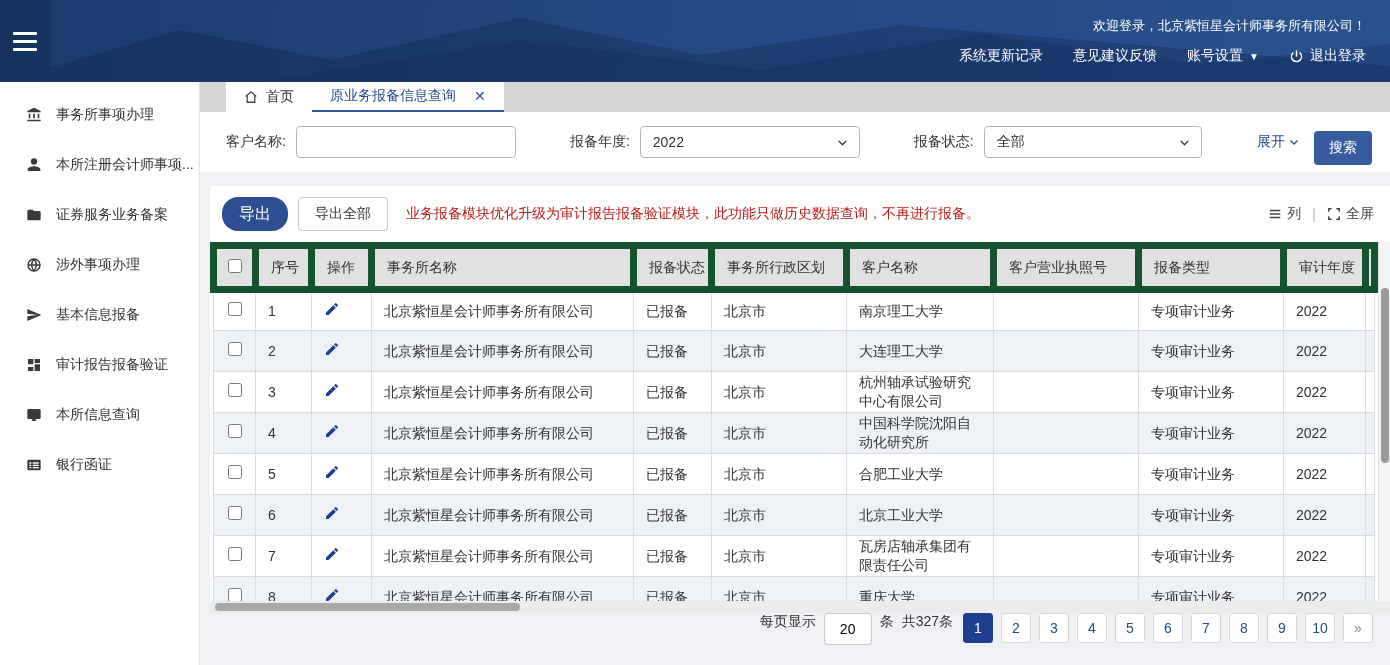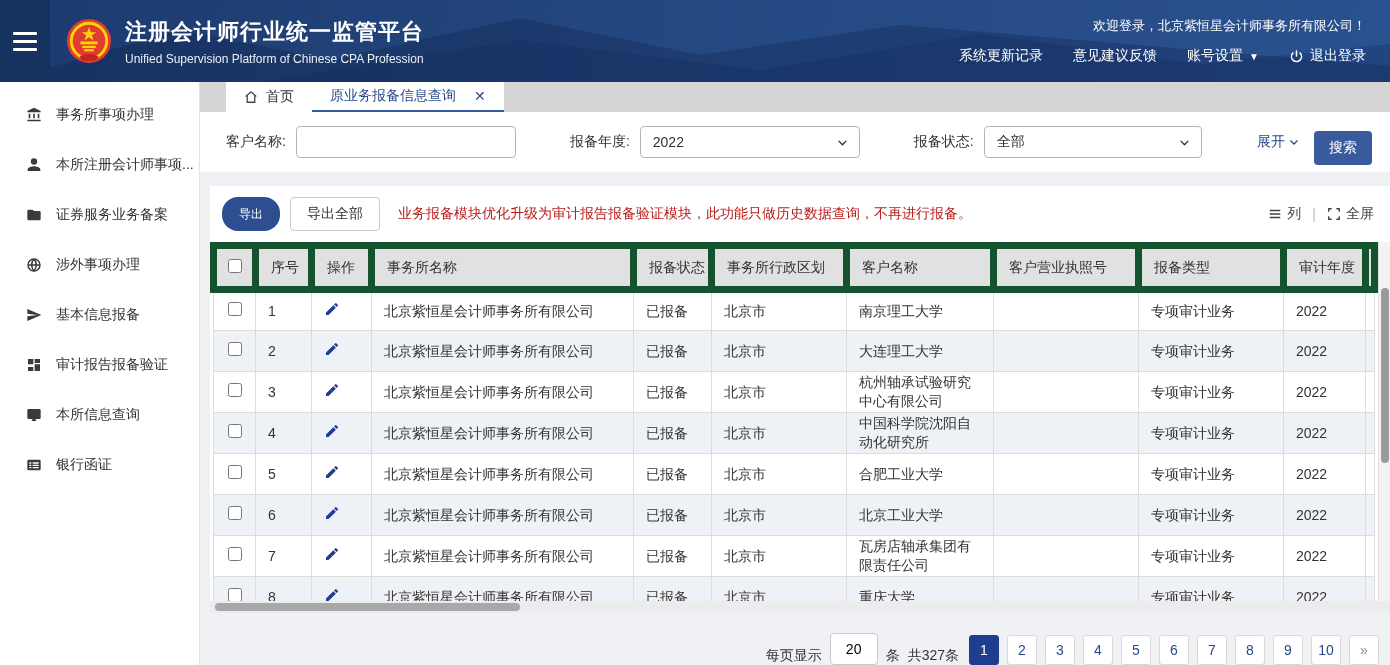--- a/index.html
+++ b/index.html
@@ -40,21 +40,21 @@
   .fgroup { display:flex; align-items:center; margin-right:54px; }
   .flabel { font-size:14px; margin-right:10px; white-space:nowrap; }
   .tinput { width:220px; height:32px; border:1px solid #b5b5b5; border-radius:4px; font-size:14px; padding:0 10px; outline:none; font-family:inherit; }
   .select { width:220px; height:32px; border:1px solid #b5b5b5; border-radius:4px; display:flex; align-items:center; justify-content:space-between; padding:0 10px 0 12px; font-size:14px; cursor:pointer; background:#fff; }
   .expand { margin-left:auto; display:flex; align-items:center; gap:3px; color:#2b4a8b; font-size:14px; cursor:pointer; white-space:nowrap; }
   .btn-search { margin:12px 18px 0 14px; width:58px; height:34px; background:#3a5a9e; border:none; border-radius:4px; color:#fff; font-size:14px; cursor:pointer; font-family:Liberation Serif, serif; }
 
   
   .panel { margin:14px 0 0 10px; background:#fff; flex:1; display:flex; flex-direction:column; min-height:0; }
   .toolbar { height:56px; display:flex; align-items:center; padding:0 16px 0 12px; flex:none; }
-  .btn-primary { height:34px; padding:0 17px; background:#2e4e92; color:#fff; border:none; border-radius:16px; font-size:12px; cursor:pointer; font-family:inherit; }
+  .btn-primary { height:34px; padding:0 17px; background:#2e4e92; color:#fff; border:none; border-radius:16px; font-size:16px; cursor:pointer; font-family:inherit; }
   .btn-outline { height:34px; padding:0 16px; background:#fff; color:#333; border:1px solid #c9c9c9; border-radius:4px; font-size:14px; margin-left:10px; cursor:pointer; font-family:inherit; }
   .notice { color:#b91c1c; font-size:14px; margin-left:18px; white-space:nowrap; }
   .view-controls { margin-left:auto; display:flex; align-items:center; gap:7px; font-size:14px; color:#444; white-space:nowrap; }
   .vc-item { display:flex; align-items:center; gap:5px; cursor:pointer; }
   .vc-sep { color:#bbb; margin:0 4px; }
 
   
   .table-wrap { position:relative; flex:1; overflow:hidden; min-height:0; }
   table { width:calc(100% - 12px); border-collapse:collapse; table-layout:fixed; }
   th { background:#e1e1e1; height:44px; font-weight:normal; text-align:left; padding:0 12px; font-size:14px; color:#333; border:7px solid #14532d; white-space:nowrap; overflow:hidden; }
@@ -64,55 +64,40 @@
   .cell-clip { padding:0 0 0 8px; white-space:nowrap; }
   input[type=checkbox] { width:14px; height:14px; cursor:pointer; }
   .edit-ic { cursor:pointer; display:inline-flex; }
 
   .vscroll { position:absolute; top:0; right:0; width:12px; height:100%; background:#f3f3f3; border-left:1px solid #e0e0e0; }
   .vscroll .thumb { position:absolute; top:46px; left:2px; width:8px; height:175px; background:#9a9a9a; border-radius:4px; }
   .hscroll { height:12px; background:#ececec; position:relative; flex:none; }
   .hscroll .thumb { position:absolute; top:2px; left:5px; width:305px; height:8px; background:#a8a8a8; border-radius:4px; }
 
   
-  .pagebar { height:52px; display:flex; align-items:flex-end; justify-content:flex-end; gap:8px; padding-right:11px; font-size:14px; flex:none; }
+  .pagebar { height:52px; display:flex; align-items:flex-start; justify-content:flex-end; gap:8px; padding-right:17px; font-size:14px; flex:none; }
   .pp-input { width:48px; height:32px; border:1px solid #c9c9c9; border-radius:4px; text-align:center; font-size:14px; outline:none; background:#fff; font-family:inherit; }
   .total { margin-right:2px; }
   .pbtn { min-width:30px; height:30px; padding:0 6px; display:inline-flex; align-items:center; justify-content:center; background:#fff; border:1px solid #d9d9d9; border-radius:3px; color:#2b4a8b; font-size:14px; cursor:pointer; }
   .pbtn.active { background:#1f3e8f; border-color:#1f3e8f; color:#fff; }
   .pbtn.next { color:#8a8a8a; }
 </style>
 </head>
 <body>
 
 <div class="header">
   <svg class="mountains" viewBox="0 0 1390 82" preserveAspectRatio="none">
     <polygon points="0,82 180,30 330,60 520,18 700,55 900,25 1390,66 1390,82" fill="rgba(12,30,70,0.28)"></polygon>
     <polygon points="260,82 520,40 760,70 980,34 1200,64 1390,44 1390,82" fill="rgba(18,42,92,0.32)"></polygon>
   </svg>
   <div class="hamburger">
       <i></i>
       <i></i>
       <i></i>
     </div>
-  <div class="brand">
-    <svg width="46" height="46" viewBox="0 0 48 48">
-      <circle cx="24" cy="24" r="23" fill="#e23b34"></circle>
-      <circle cx="24" cy="24" r="18.5" fill="none" stroke="#ffd400" stroke-width="3"></circle>
-      <polygon points="24,9.5 25.9,14.8 31.5,14.8 27,18.1 28.7,23.4 24,20.2 19.3,23.4 21,18.1 16.5,14.8 22.1,14.8" fill="#ffd400"></polygon>
-      <rect x="15" y="24.5" width="18" height="3" fill="#ffd400"></rect>
-      <rect x="17" y="29" width="14" height="2.4" fill="#ffd400"></rect>
-      <rect x="19" y="32.6" width="10" height="2.2" fill="#ffd400"></rect>
-      <path d="M14 40.5c6-4 14-4 20 0l-3.4 4.2H17.4z" fill="#c0261e"></path>
-    </svg>
-    <div>
-      <div class="brand-title">注册会计师行业统一监管平台</div>
-      <div class="brand-sub">Unified Supervision Platform of Chinese CPA Profession</div>
-    </div>
-  </div>
   <div class="header-right">
     <div class="welcome">欢迎登录，北京紫恒星会计师事务所有限公司！</div>
     <div class="nav-row">
       <span class="nav-link">系统更新记录</span>
       <span class="nav-link">意见建议反馈</span>
       <span class="nav-link">
         <span>账号设置</span>
         <span class="caret">▼</span>
       </span>
       <span class="nav-link">

